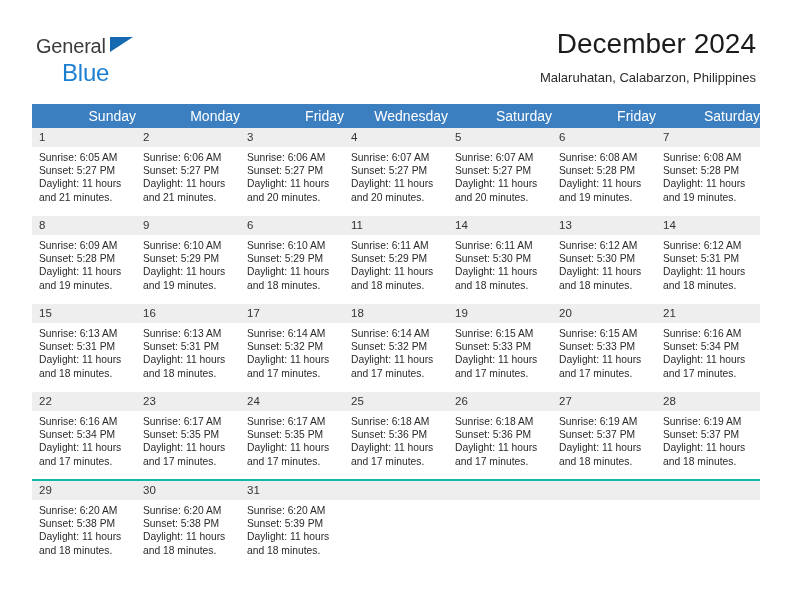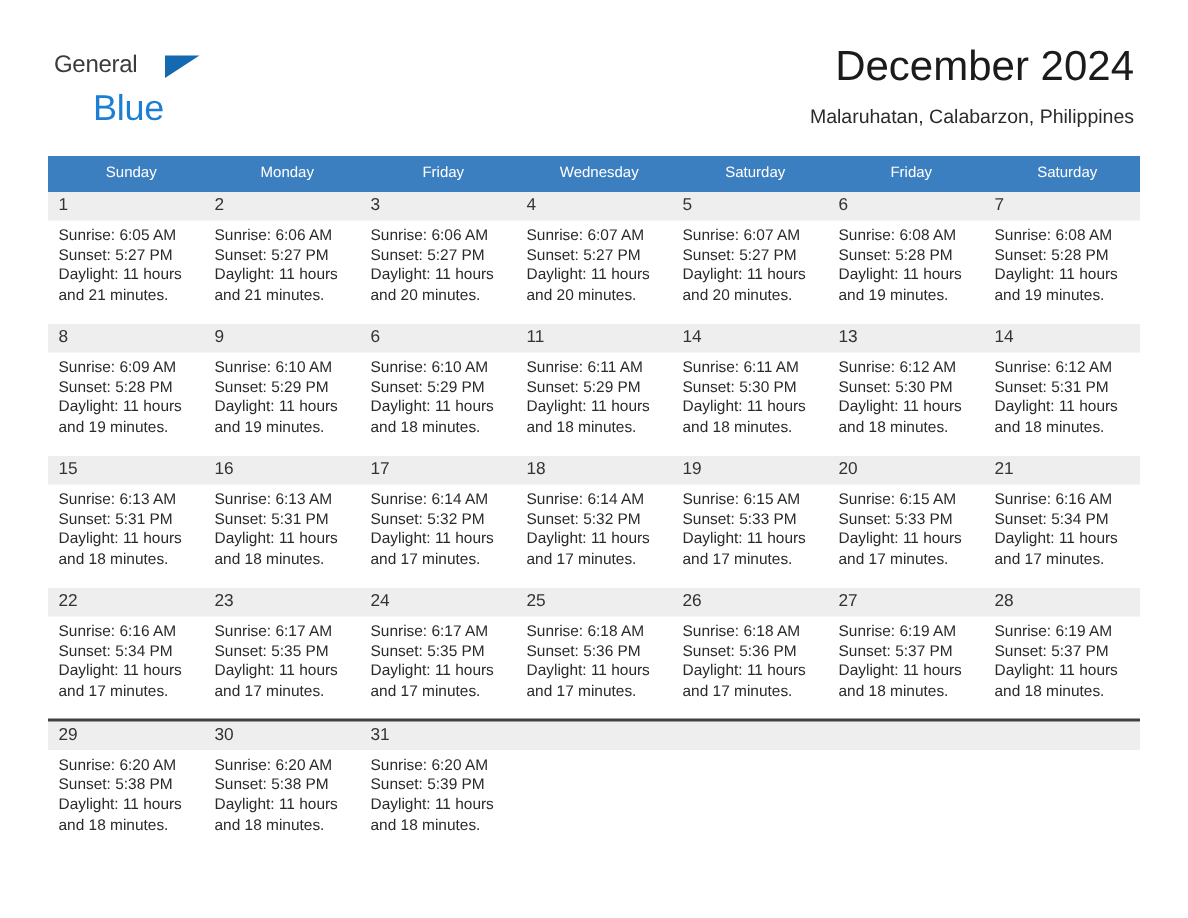--- a/index.html
+++ b/index.html
@@ -34,21 +34,21 @@
     position: absolute;
     left: 36px;
     top: 36px;
     width: 200px;
     line-height: 1;
     user-select: none;
   }
   .logo-row1 {
     position: relative;
     display: block;
-    font-size: 16px;
+    font-size: 20px;
     letter-spacing: -0.2px;
     color: #3b3b3b;
     height: 24px;
   }
   .logo-tri {
     position: absolute;
     left: 74px;
     top: 1px;
     width: 0;
     height: 0;
@@ -90,41 +90,41 @@
     left: 32px;
     top: 104px;
     width: 728px;
     border-collapse: collapse;
     table-layout: fixed;
   }
   .cal th {
     background: #3c7fc1;
     color: #ffffff;
     font-weight: normal;
-    font-size: 10px;
-    text-align: center;
+    font-size: 14px;
+    text-align: right;
     padding: 5px 0 5px 7px;
     border: 0;
     line-height: 14px;
   }
   .cal td {
     vertical-align: top;
     padding: 0;
     border: 0;
     width: 104px;
   }
 
   .daycell {
     height: 88px;
     box-sizing: border-box;
     border-top: 1px solid #9fb9d4;
     background: #ffffff;
   }
   .week-row.last .daycell {
-    border-top: 2px solid #404040;
+    border-top: 2px solid #14b8a6;
   }
   .week-row.first .daycell {
     border-top: 0;
   }
 
   .daynum {
     background: #eeeeee;
     font-size: 11.5px;
     color: #333333;
     padding: 3px 0 3px 7px;

